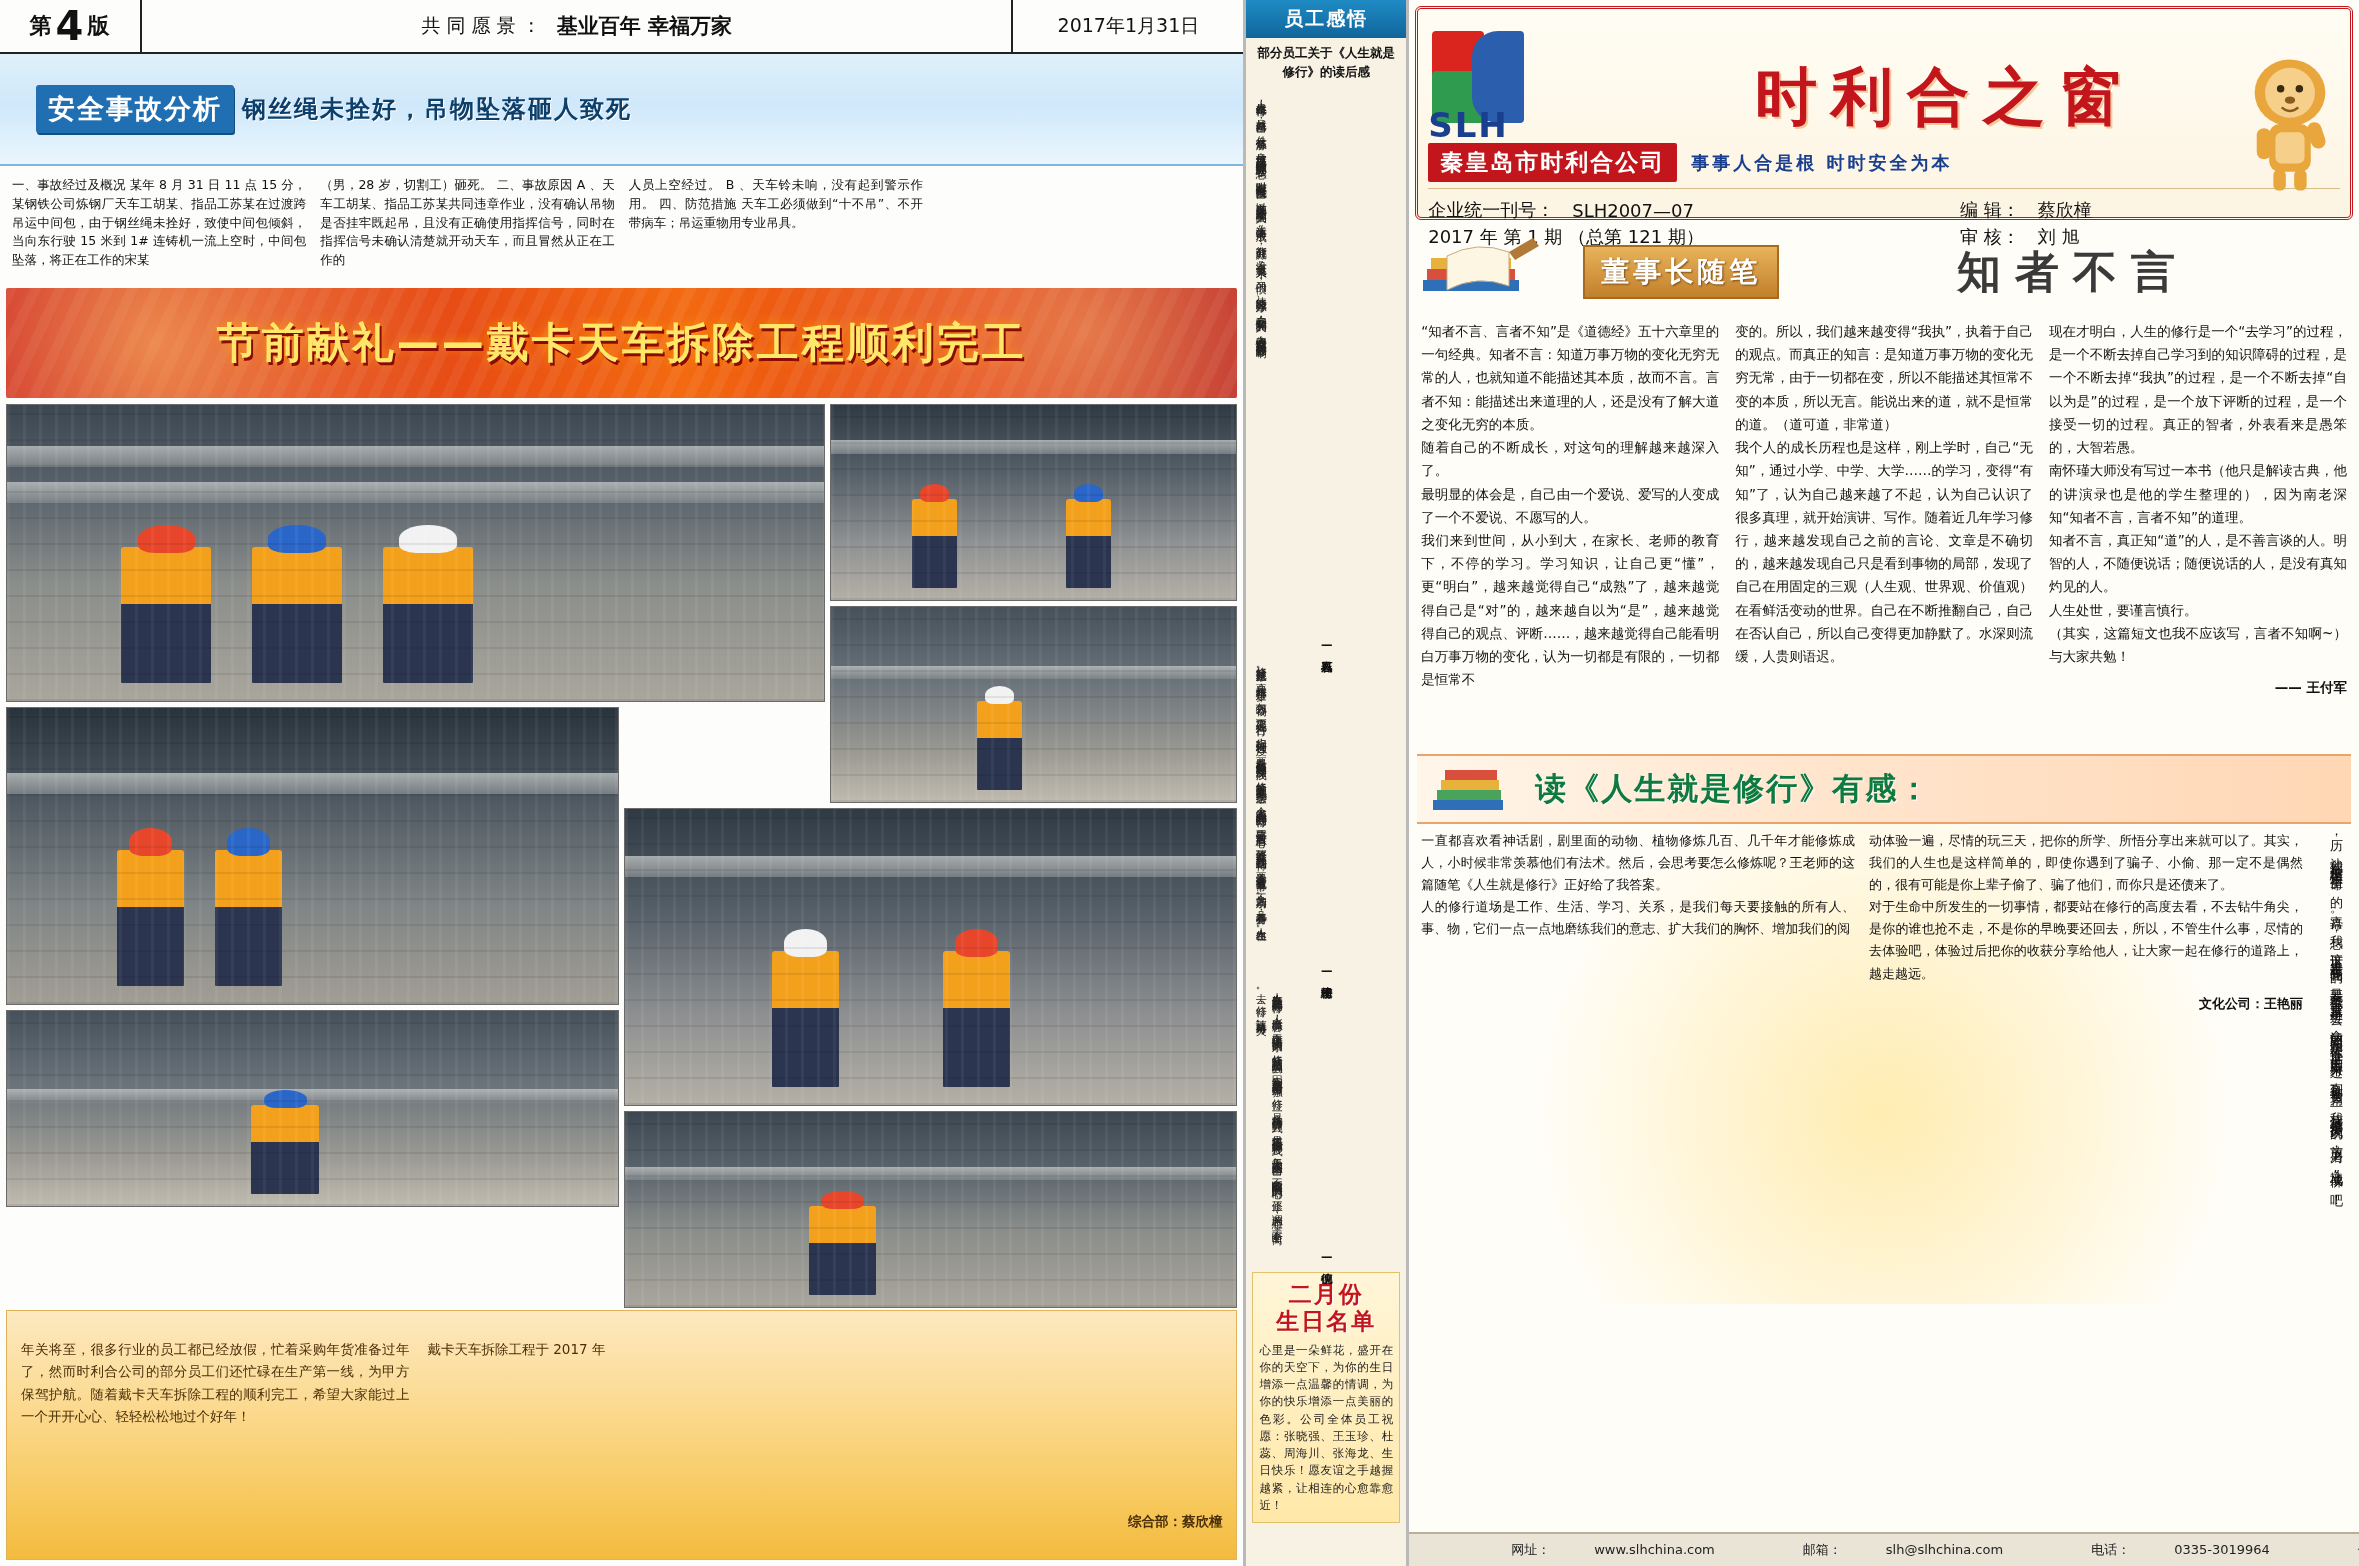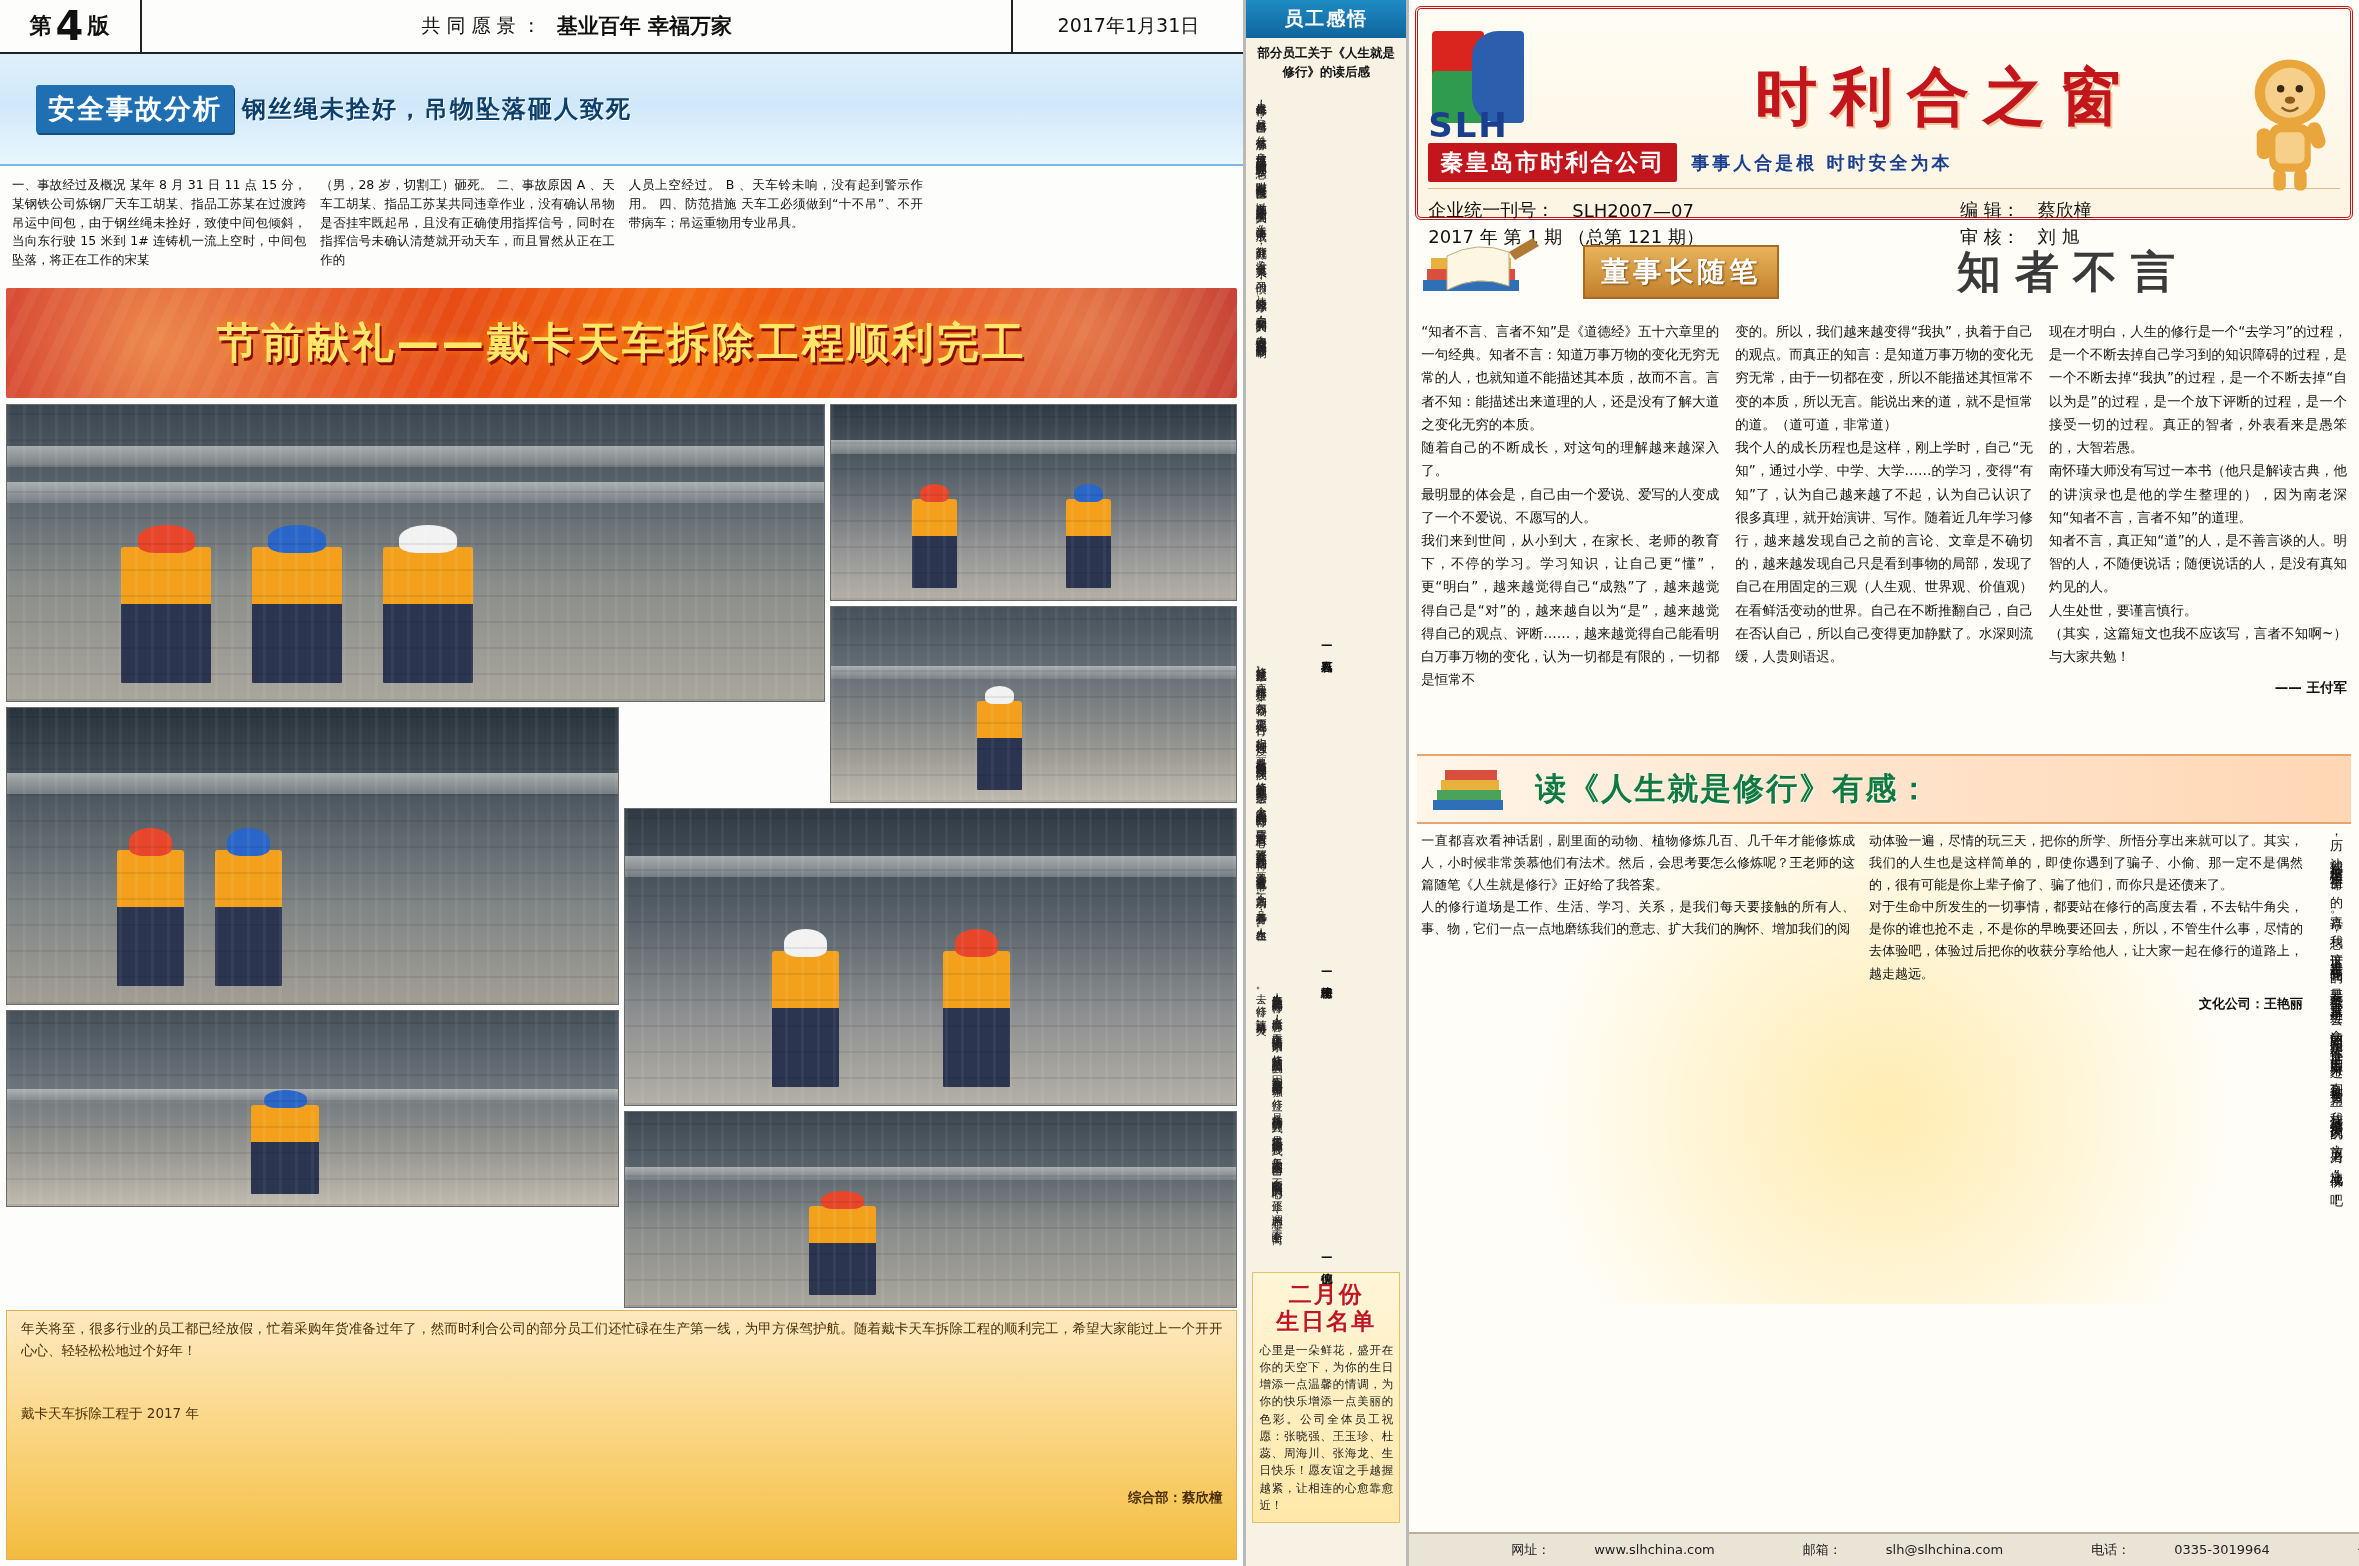--- a/index.html
+++ b/index.html
@@ -145,22 +145,22 @@
     display:flex;gap:12px;padding:8px 10px 0 10px;box-sizing:border-box;
   }
   .bcol{
     flex:1;font-size:12.5px;line-height:1.55;color:#111;text-align:justify;
   }
 
   .warm-strip{
     position:absolute;left:6px;right:6px;bottom:6px;height:250px;
     background:linear-gradient(180deg,#fde9c0 0%,#fbd98e 40%,#f7c95f 75%,#f3bb3d 100%);
     border:1px solid #e0b25a;
-    padding:6px 14px;box-sizing:border-box;
-    display:flex;gap:18px;flex-direction:column;
+    padding:27px 14px;box-sizing:border-box;
+    display:flex;gap:18px;
   }
   .warm-col{flex:1;font-size:13.5px;line-height:1.65;color:#4a2f08;text-align:justify;}
 
   
   .mid-col{
     position:relative;width:160px;height:1566px;
     background:#f7f2e4;
     border-right:3px solid #b9b9b9;
     overflow:hidden;
   }

